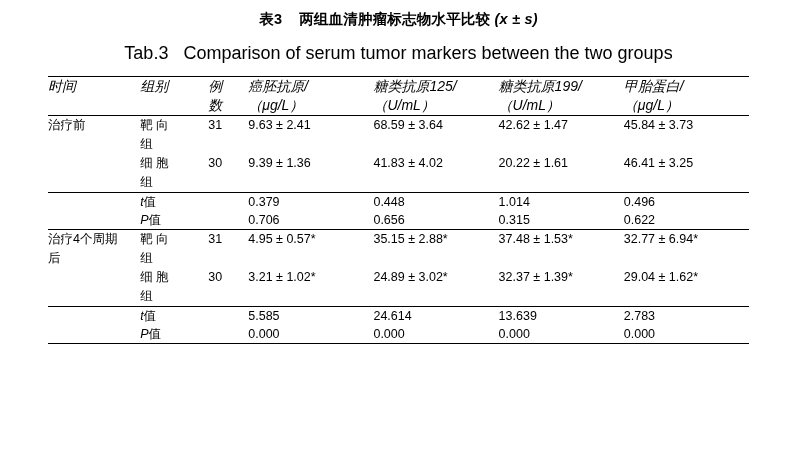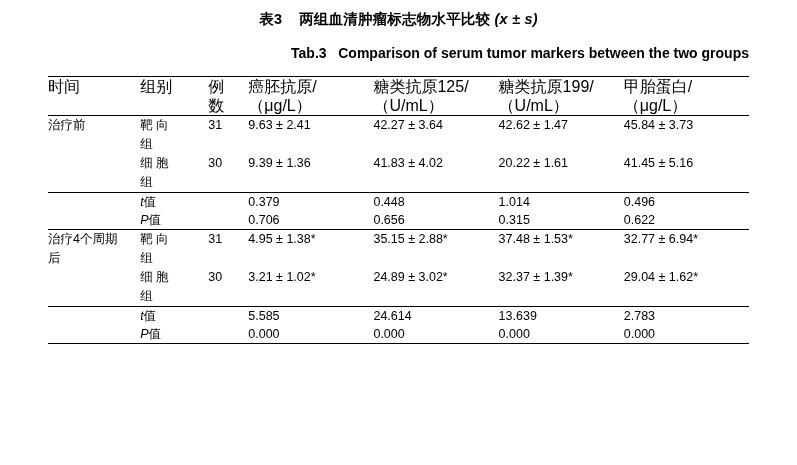--- a/index.html
+++ b/index.html
@@ -27,23 +27,23 @@
     font-weight: bold;
     letter-spacing: 0.2px;
     margin-top: 9px;
     margin-bottom: 0;
     line-height: 20px;
   }
   .title-zh .ital {
     font-style: italic;
   }
   .title-en {
-    text-align: right;
-    font-size: 14px;
-    font-weight: bold;
+    text-align: center;
+    font-size: 18px;
+    font-weight: normal;
     margin-top: 14px;
     margin-bottom: 0;
     line-height: 20px;
   }
   table.tbl {
     width: 701px;
     margin-top: 13px;
     border-collapse: collapse;
     table-layout: fixed;
     font-size: 12.5px;
@@ -63,22 +63,23 @@
   }
   .rule-thin td {
     border-top: 1px solid #000;
   }
   .rule-bot td {
     border-top: 1.6px solid #000;
   }
   .hdr td {
     padding-top: 9px;
     padding-bottom: 8px;
-    font-size: 16px;
+    font-size: 14px;
     line-height: 19px;
+    font-style: italic;
   }
   .body-row td {
     padding-top: 11px;
     padding-bottom: 10px;
     line-height: 19px;
   }
   .stat-row td {
     padding-top: 9px;
     padding-bottom: 8px;
     line-height: 18px;
@@ -157,36 +158,36 @@
       <tr class="rule-mid body-row">
         <td>
           <span>治疗前</span>
         </td>
         <td>
           <span>靶 向</span>
           <span class="hdr-line2">组</span>
         </td>
         <td class="n-col">31</td>
         <td class="num">9.63 ± 2.41</td>
-        <td class="num">42.27 ± 3.64</td>
+        <td class="num">68.59 ± 3.64</td>
         <td class="num">42.62 ± 1.47</td>
         <td class="num">45.84 ± 3.73</td>
       </tr>
 
       <tr class="body-row">
         <td></td>
         <td>
           <span>细 胞</span>
           <span class="hdr-line2">组</span>
         </td>
         <td class="n-col">30</td>
         <td class="num">9.39 ± 1.36</td>
         <td class="num">41.83 ± 4.02</td>
         <td class="num">20.22 ± 1.61</td>
-        <td class="num">41.45 ± 5.16</td>
+        <td class="num">46.41 ± 3.25</td>
       </tr>
 
       <tr class="rule-thin stat-row">
         <td></td>
         <td>
           <span class="ital">t</span><span>值</span>
         </td>
         <td class="n-col"></td>
         <td class="num center-ish">0.379</td>
         <td class="num center-ish">0.448</td>
@@ -209,21 +210,21 @@
       <tr class="rule-mid body-row">
         <td>
           <span>治疗4个周期</span>
           <span class="hdr-line2">后</span>
         </td>
         <td>
           <span>靶 向</span>
           <span class="hdr-line2">组</span>
         </td>
         <td class="n-col">31</td>
-        <td class="num">4.95 ± 1.38*</td>
+        <td class="num">4.95 ± 0.57*</td>
         <td class="num">35.15 ± 2.88*</td>
         <td class="num">37.48 ± 1.53*</td>
         <td class="num">32.77 ± 6.94*</td>
       </tr>
 
       <tr class="body-row">
         <td></td>
         <td>
           <span>细 胞</span>
           <span class="hdr-line2">组</span>

